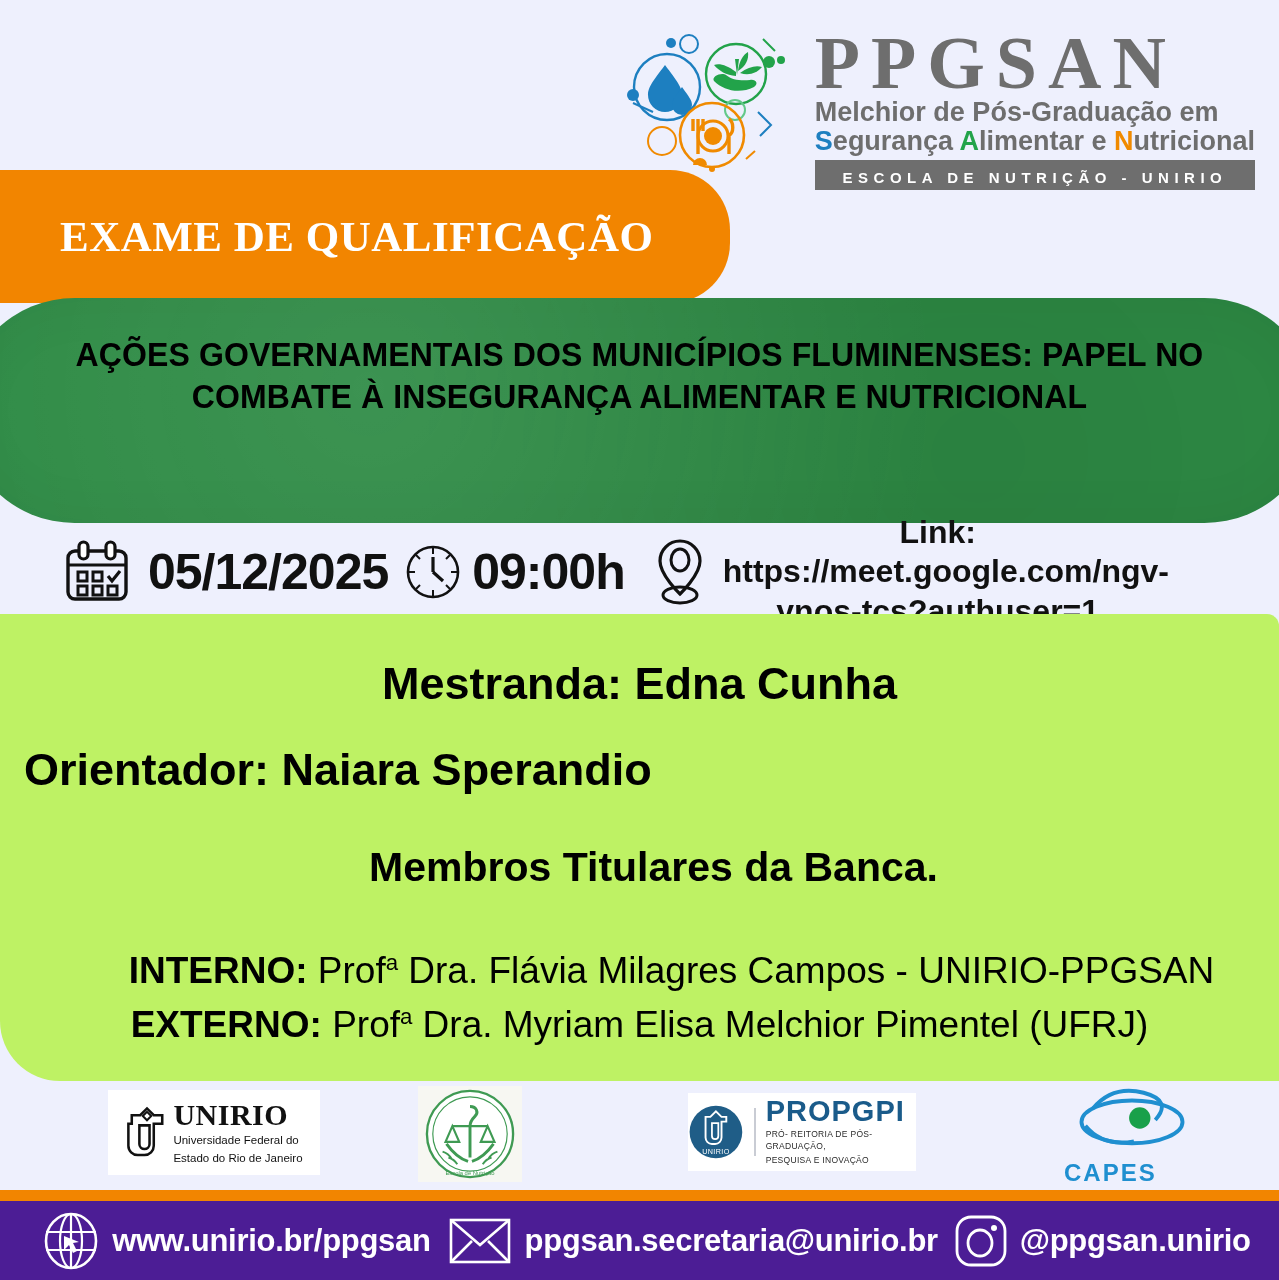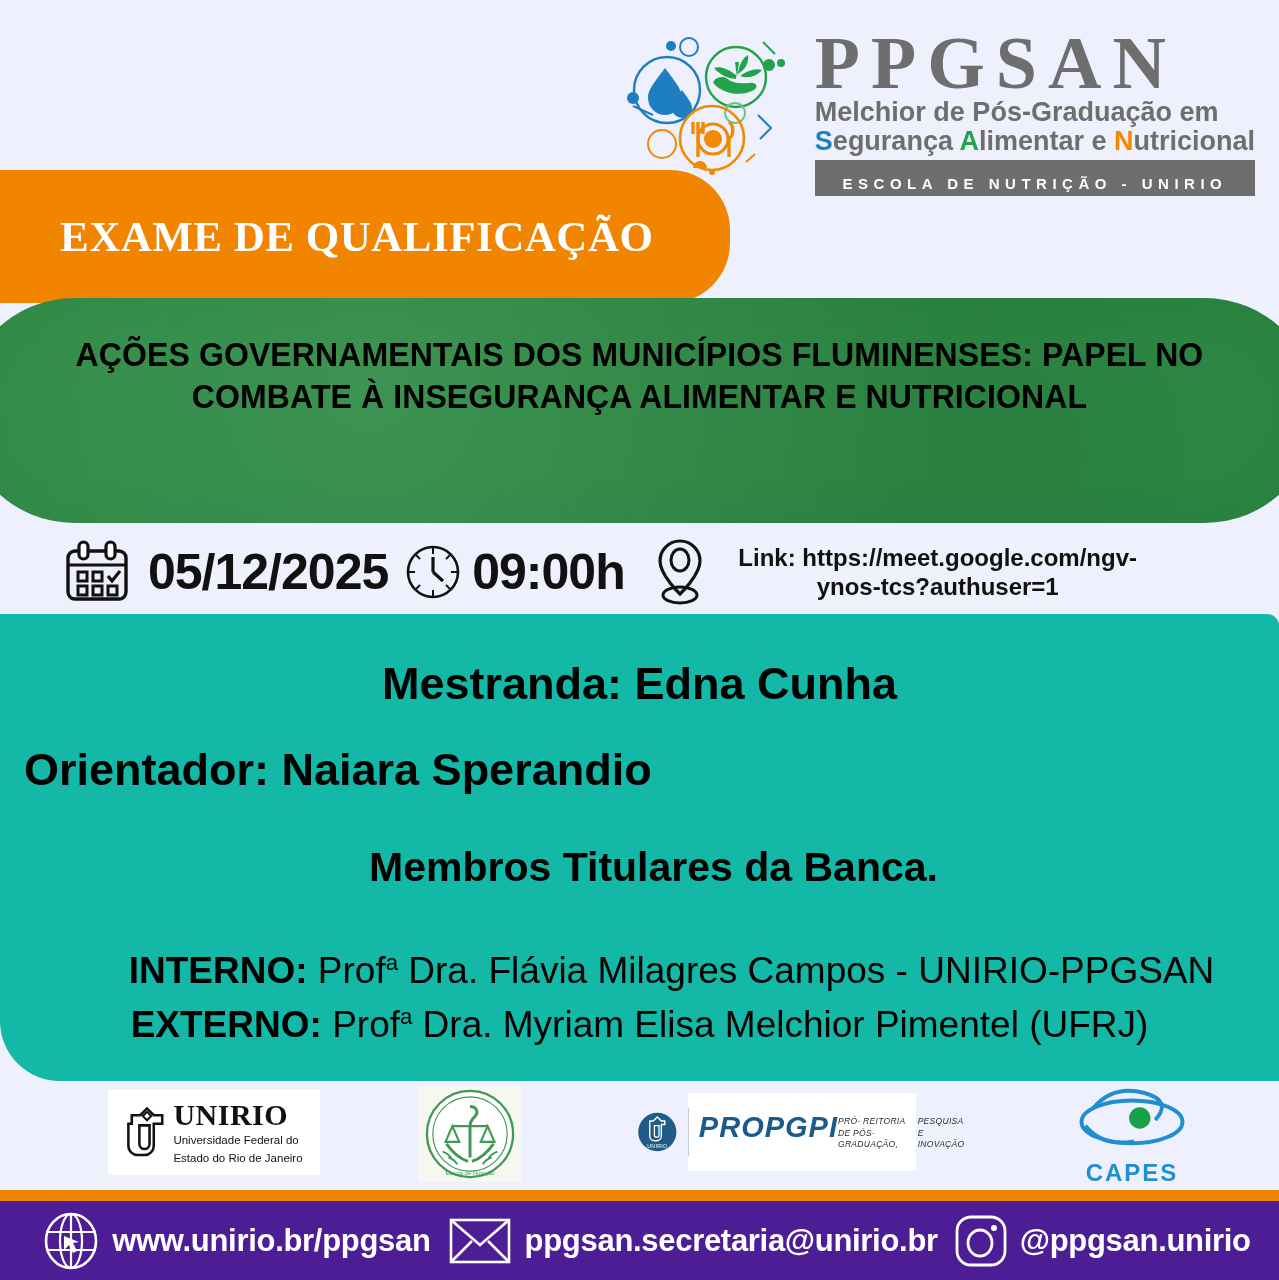--- a/index.html
+++ b/index.html
@@ -22,21 +22,21 @@
     letter-spacing:11px;color:#6e6e6e;
   }
   .brand-line1{font-size:27px;font-weight:bold;color:#6e6e6e;line-height:1.05;}
   .brand-line2{font-size:27px;font-weight:bold;line-height:1.05;color:#6e6e6e;}
   .brand-line2 .s{color:#1d7fc0;}
   .brand-line2 .a{color:#22a34a;}
   .brand-line2 .n{color:#f08a00;}
   .brand-school{
     margin-top:5px;background:#6e6e6e;color:#ffffff;
     font-size:15px;font-weight:bold;letter-spacing:5.5px;
-    padding:15px 9px 4px 9px;width:100%;box-sizing:border-box;text-align:center;
+    padding:9px 9px 4px 9px;width:100%;box-sizing:border-box;text-align:center;
   }
 
   
   .banner-exam{
     position:absolute;left:-40px;top:170px;width:770px;height:133px;
     background:#f28500;border-radius:0 60px 60px 0;
     display:flex;align-items:center;
   }
   .banner-exam-label{
     margin-left:100px;color:#ffffff;
@@ -71,28 +71,28 @@
     display:flex;align-items:center;
   }
   .info-left{display:flex;align-items:center;margin-left:62px;}
   .icon-cal{width:70px;height:66px;flex:0 0 auto;}
   .info-date{font-size:50px;font-weight:bold;color:#111;margin-left:16px;letter-spacing:-1px;}
   .icon-clock{width:58px;height:58px;margin-left:16px;flex:0 0 auto;}
   .info-time{font-size:50px;font-weight:bold;color:#111;margin-left:10px;letter-spacing:-1px;}
   .info-right{display:flex;align-items:center;margin-left:26px;}
   .icon-pin{width:58px;height:72px;flex:0 0 auto;}
   .info-link{
-    margin-left:14px;font-size:24px;font-weight:bold;color:#111;
+    margin-left:14px;font-size:32px;font-weight:bold;color:#111;
     line-height:1.22;text-align:center;max-width:430px;
   }
 
   
   .people-panel{
     position:absolute;left:0;top:614px;width:1279px;height:467px;
-    background:#14b8a6;border-radius:0 12px 0 60px;
+    background:#bef264;border-radius:0 12px 0 60px;
   }
   .p-mestranda{
     position:absolute;top:44px;left:0;width:100%;text-align:center;
     font-size:45px;font-weight:bold;color:#000;
   }
   .p-orientador{
     position:absolute;top:130px;left:24px;
     font-size:45px;font-weight:bold;color:#000;
   }
   .p-membros{
@@ -114,24 +114,24 @@
   .logo-esc{left:418px;top:1086px;width:104px;height:96px;background:#f7f7f2;}
   .logo-propgpi{left:688px;top:1093px;width:228px;height:78px;background:#ffffff;}
   .logo-capes{left:1062px;top:1086px;width:140px;height:98px;}
 
   .u-wrap{display:flex;align-items:center;gap:4px;}
   .u-txt{display:flex;flex-direction:column;line-height:1;}
   .u-name{font-family:"Liberation Serif", serif;font-size:30px;font-weight:bold;letter-spacing:0.5px;color:#111;}
   .u-sub{font-size:11.5px;color:#111;line-height:1.22;margin-top:3px;}
   .pg-wrap{display:flex;align-items:center;gap:10px;}
   .pg-divider{width:2px;height:48px;background:#c9ccd4;}
-  .pg-txt{display:flex;flex-direction:row;line-height:1;font-style:italic;}
+  .pg-txt{display:flex;flex-direction:column;line-height:1;}
   .pg-name{font-size:29px;font-weight:bold;color:#1a5b8a;letter-spacing:1px;}
   .pg-sub{font-size:8.5px;color:#2a2a2a;letter-spacing:0.3px;line-height:1.35;margin-top:3px;}
-  .capes-txt{font-size:24px;font-weight:bold;color:#1f8fd0;letter-spacing:2px;text-align:center;margin-top:2px;}
+  .capes-txt{font-size:24px;font-weight:bold;color:#1f8fd0;letter-spacing:2px;margin-top:2px;}
 
   
   .footer-rule{position:absolute;left:0;top:1190px;width:1279px;height:11px;background:#f28500;}
   .footer-bar{
     position:absolute;left:0;top:1201px;width:1279px;height:79px;background:#4c1d95;
     display:flex;align-items:center;justify-content:center;gap:0;
   }
   .f-item{display:flex;align-items:center;color:#ffffff;}
   .f-item .f-txt{font-size:31px;font-weight:bold;letter-spacing:-0.3px;}
   .icon-globe{width:58px;height:58px;margin-left:14px;margin-right:12px;flex:0 0 auto;}

